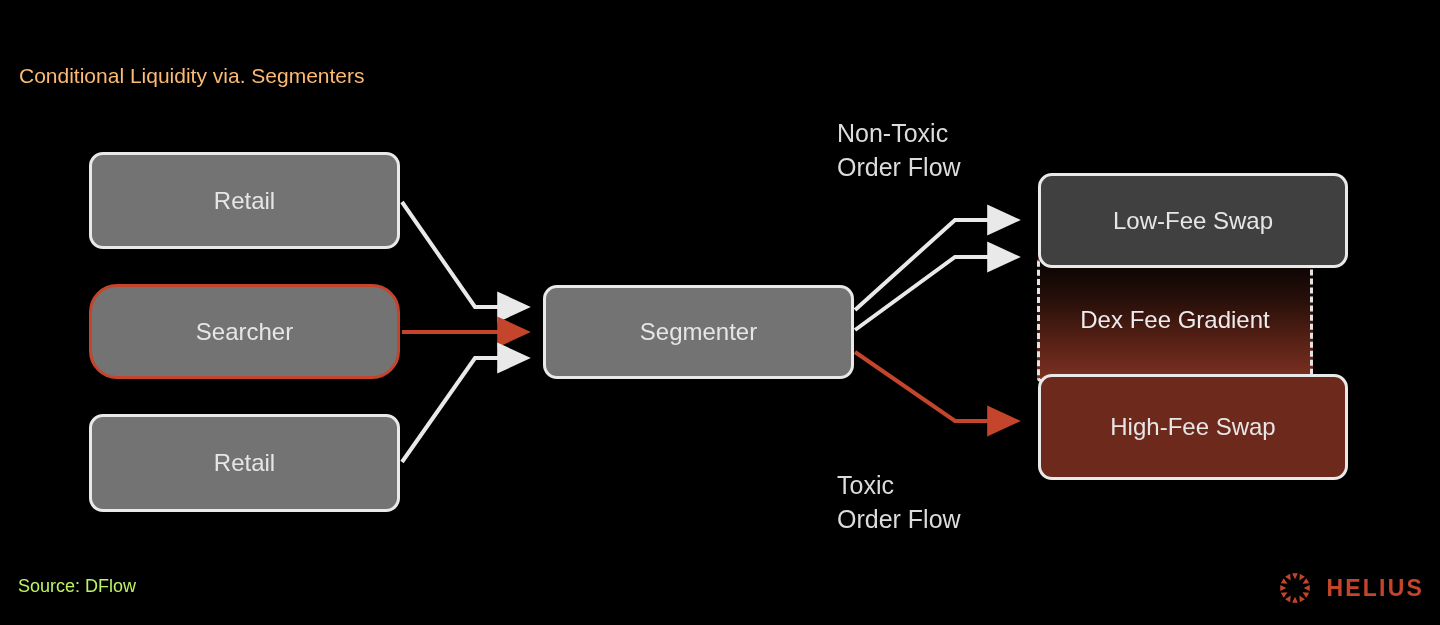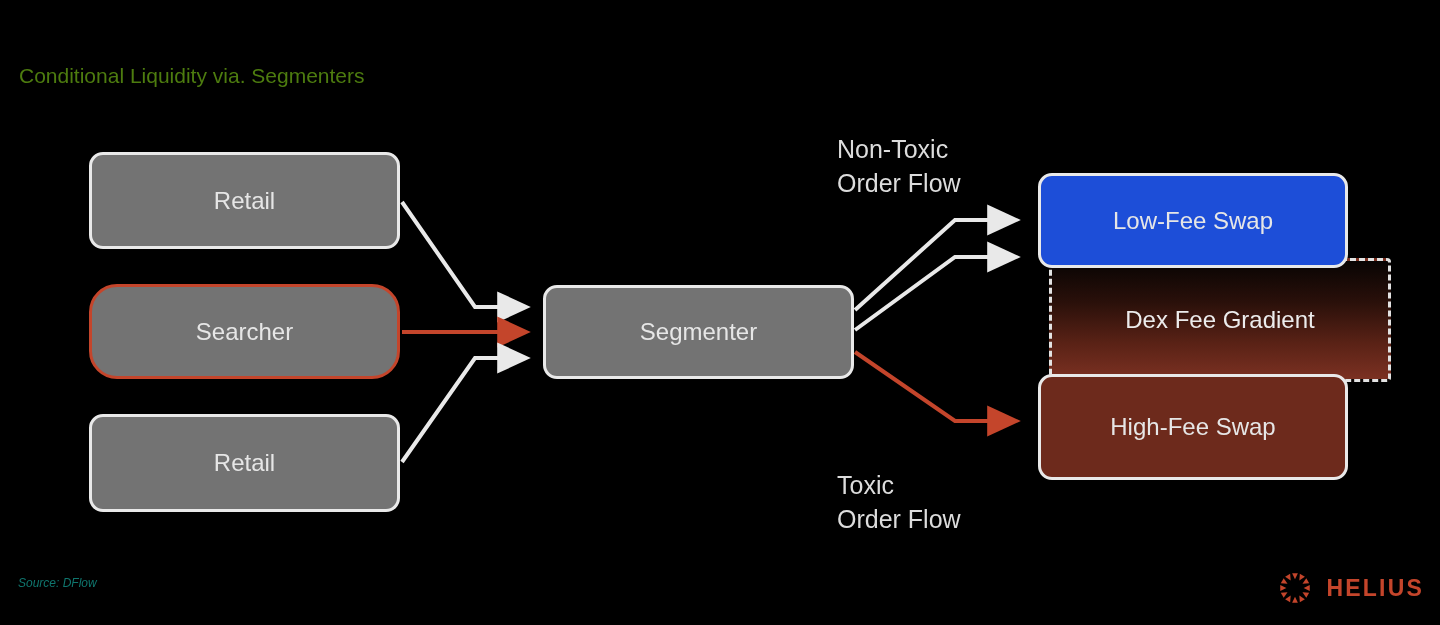--- a/index.html
+++ b/index.html
@@ -33,21 +33,21 @@
     letter-spacing: 0.1px;
     color: #c6472c;
     white-space: nowrap;
   }
   .subtitle {
     position: absolute;
     left: 19px;
     top: 64px;
     font-size: 21px;
     font-weight: 400;
-    color: #4d7c0f;
+    color: #fdba74;
     white-space: nowrap;
   }
 
   
   .node {
     position: absolute;
     box-sizing: border-box;
     display: flex;
     align-items: center;
     justify-content: center;
@@ -64,81 +64,79 @@
   }
 
   .node-retail-top   { left: 89px;  top: 152px; width: 311px; height: 97px; }
   .node-searcher     { left: 89px;  top: 284px; width: 311px; height: 95px; border-radius: 28px; }
   .node-retail-bottom{ left: 89px;  top: 414px; width: 311px; height: 98px; }
   .node-segmenter    { left: 543px; top: 285px; width: 311px; height: 94px; }
 
   
   .node-lowfee {
     left: 1038px; top: 173px; width: 310px; height: 95px;
-    background: #1d4ed8;
+    background: #404040;
     z-index: 3;
   }
   .gradient-band {
     position: absolute;
     box-sizing: border-box;
     left: 1037px;
     top: 258px;
-    width: 342px;
+    width: 276px;
     height: 124px;
     border: 3px dashed #e3e3e3;
     border-radius: 4px;
     background: linear-gradient(180deg, #080403 0%, #2a100a 35%, #5a2216 70%, #7b3122 100%);
     display: flex;
     align-items: center;
     justify-content: center;
     z-index: 1;
-    margin-left: 12px;
   }
   .gradient-band .band-label {
     font-size: 24px;
     color: #ececec;
     white-space: nowrap;
   }
   .node-highfee {
     left: 1038px; top: 374px; width: 310px; height: 106px;
     background: #6d2a1c;
     z-index: 3;
   }
 
   
   .flow-label {
     position: absolute;
     font-size: 25px;
     line-height: 34px;
     color: #dcdcdc;
     white-space: pre-line;
   }
-  .label-nontoxic { left: 837px; top: 132px; }
+  .label-nontoxic { left: 837px; top: 116px; }
   .label-toxic    { left: 837px; top: 428px; margin-top: 40px; }
 
   
   .arrows {
     position: absolute;
     left: 0;
     top: 0;
     width: 1440px;
     height: 625px;
     z-index: 2;
     pointer-events: none;
   }
 
   
   .source {
     position: absolute;
     left: 18px;
     top: 576px;
-    font-size: 12px;
-    color: #0f766e;
-    white-space: nowrap;
-    font-style: italic;
+    font-size: 18px;
+    color: #bef264;
+    white-space: nowrap;
   }
   .brand {
     position: absolute;
     right: 16px;
     top: 572px;
     display: flex;
     align-items: center;
     gap: 15px;
   }
   .brand-mark { width: 32px; height: 32px; display: block; }

